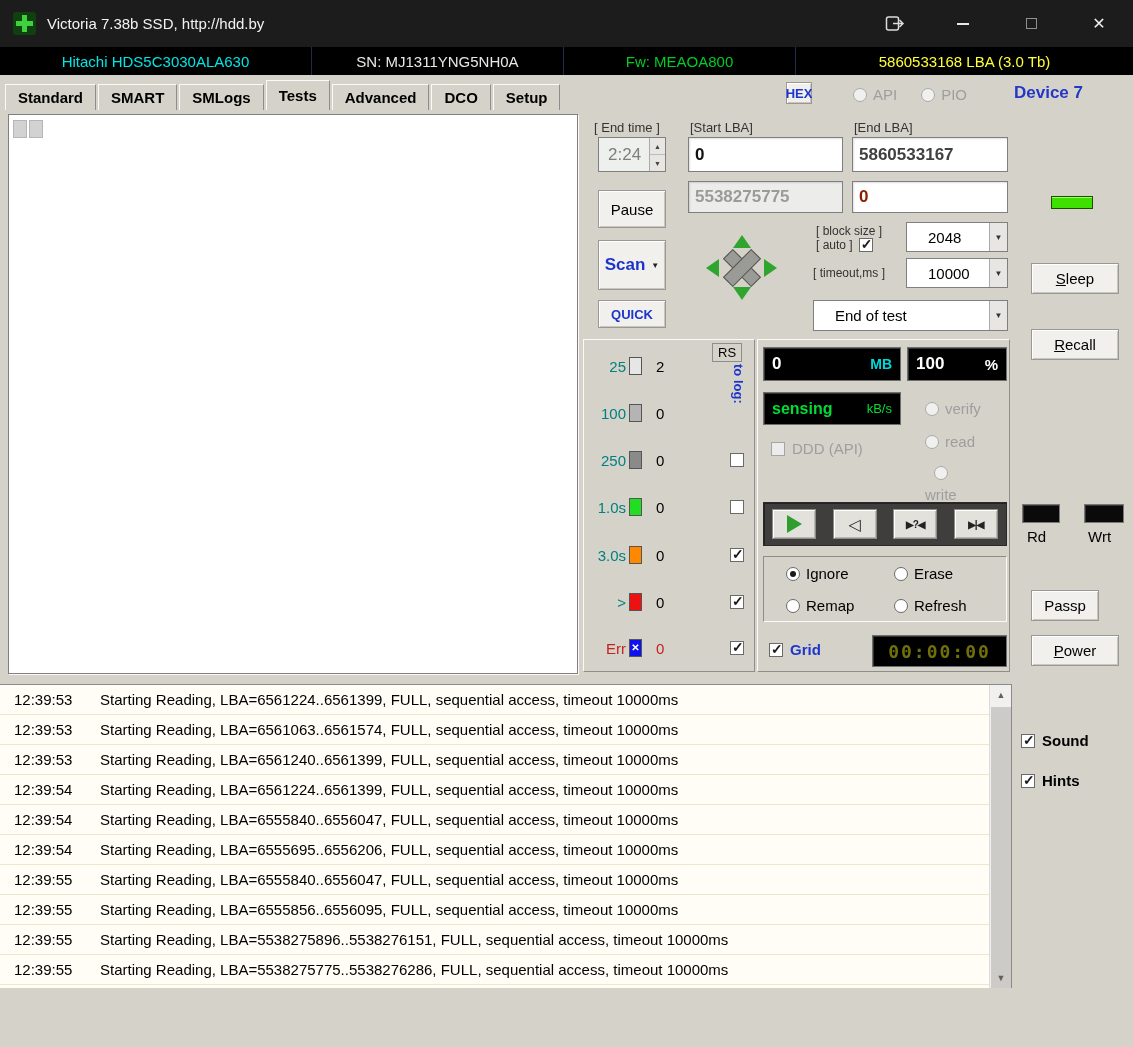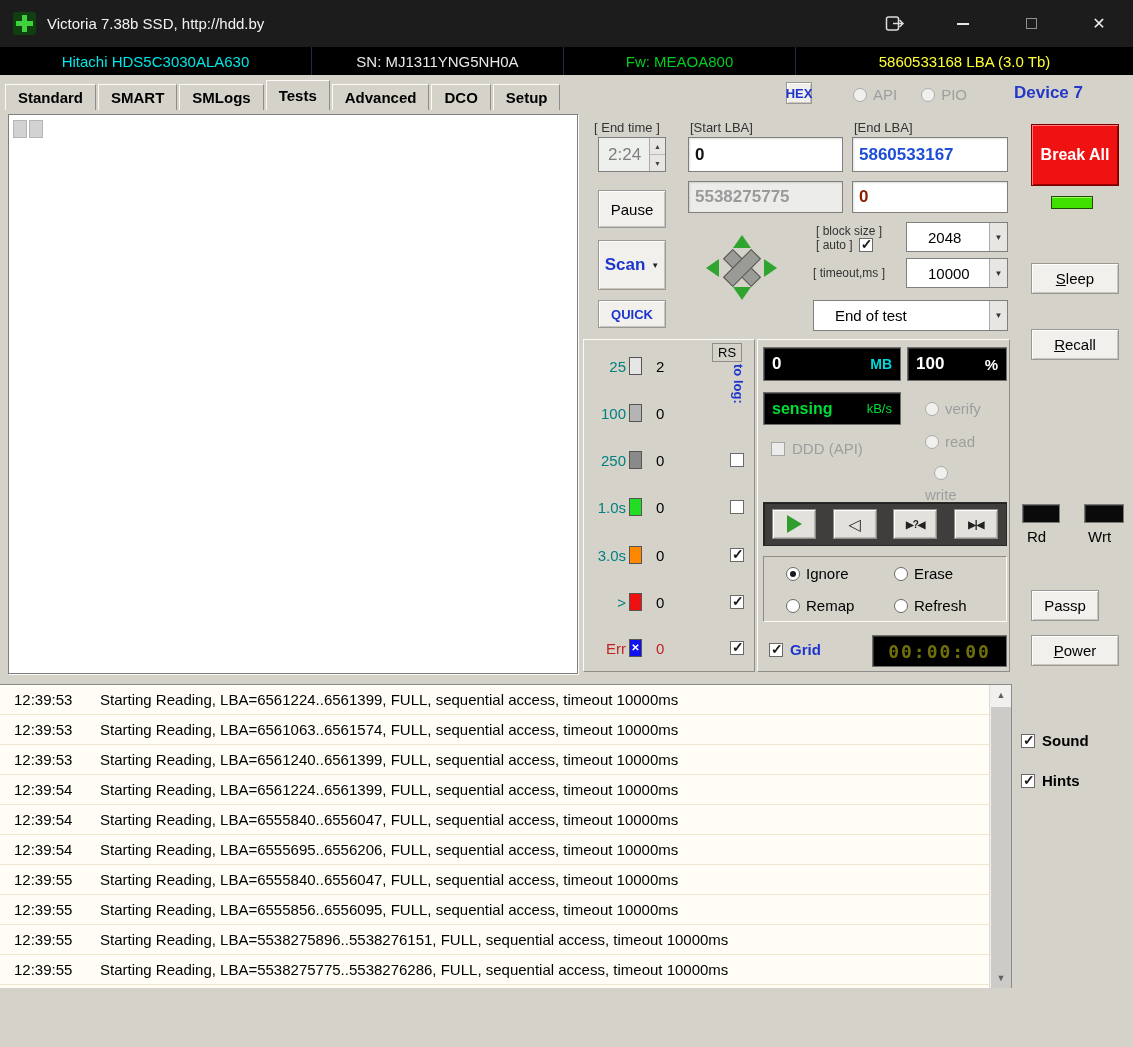--- a/index.html
+++ b/index.html
@@ -36,21 +36,21 @@
   
   .btn { position:absolute; background:#f1f0ed; border:1px solid #9a9893;
          box-shadow: inset 1px 1px 0 #ffffff, inset -1px -1px 0 #c9c6bf;
          display:flex; align-items:center; justify-content:center; font-size:15px; }
   .blue-b { color:#1d35cc; font-weight:bold; }
   .lbl { position:absolute; font-size:13px; color:#333; white-space:nowrap; }
   .field { position:absolute; background:#fff; border:1px solid #7f7f7f;
            box-shadow: inset 1px 1px 2px rgba(0,0,0,.13);
            font-family:"Liberation Sans",sans-serif; font-weight:bold; font-size:17px; padding:0 6px; outline:none; }
   .start-lba { color:#111; }
-  .end-lba { color:#1d4ed8; }
+  .end-lba { color:#404040; }
   .cur-lba { color:#9a9a9a; background:#ececea; }
   .red-zero { color:#8b2000; }
 
   .dd { position:absolute; background:#fff; border:1px solid #7f7f7f; display:flex; align-items:center; }
   .dd-text { flex:1; padding-left:21px; font-size:15px; white-space:nowrap; }
   .dd-btn { width:18px; align-self:stretch; background:#e7e6e2; border-left:1px solid #aaa;
             display:flex; align-items:center; justify-content:center; font-size:8px; color:#333; }
 
   .spinner { position:absolute; background:#eef0ee; border:1px solid #7f7f7f; display:flex; }
   .spin-value { flex:1; display:flex; align-items:center; padding-left:9px; color:#7e7e7e; font-size:17px; }
@@ -362,21 +362,20 @@
   </div>
 
   <div class="abs cb-row" style="left:769px; top:641px;">
     <span class="cb checked"></span>
     <span style="font-weight:bold; color:#1d35cc;">Grid</span>
   </div>
   <div class="lcd" style="left:872px; top:635px; width:135px; height:32px; justify-content:center;">
     <span class="timer-text">00:00:00</span>
   </div>
 
-  <div class="btn breakall" style="left:1031px; top:124px; width:88px; height:62px;">Break All</div>
   <div class="led" style="left:1051px; top:196px; width:42px; height:13px;"></div>
   <div class="btn" style="left:1031px; top:263px; width:88px; height:31px;"><u>S</u>leep</div>
   <div class="btn" style="left:1031px; top:329px; width:88px; height:31px;"><u>R</u>ecall</div>
   <div class="mini-lcd" style="left:1022px; top:504px; width:38px; height:19px;"></div>
   <div class="mini-lcd" style="left:1084px; top:504px; width:40px; height:19px;"></div>
   <div class="abs" style="left:1027px; top:528px;">Rd</div>
   <div class="abs" style="left:1088px; top:528px;">Wrt</div>
   <div class="btn" style="left:1031px; top:590px; width:68px; height:31px;">Passp</div>
   <div class="btn" style="left:1031px; top:635px; width:88px; height:31px;"><u>P</u>ower</div>
 

